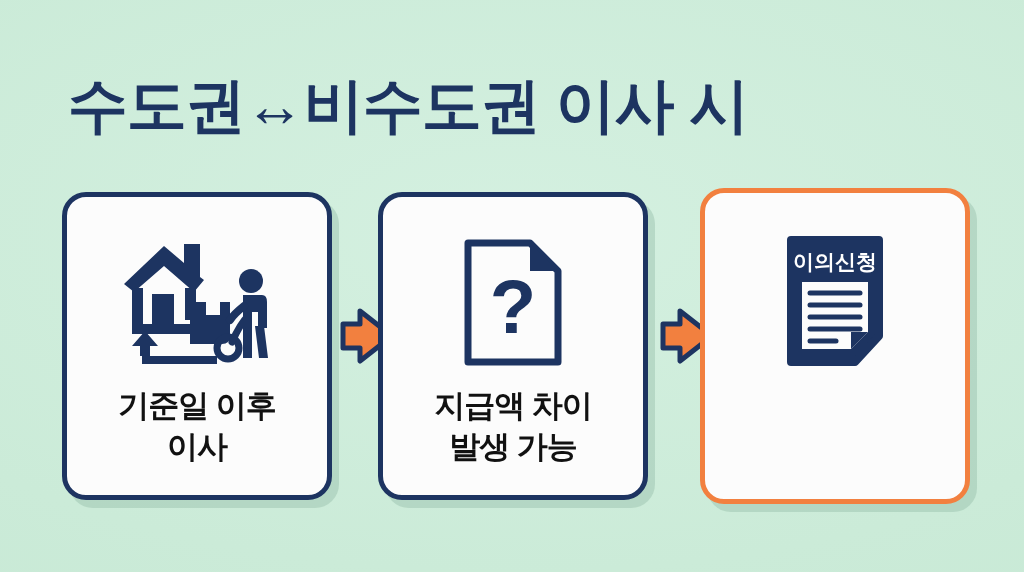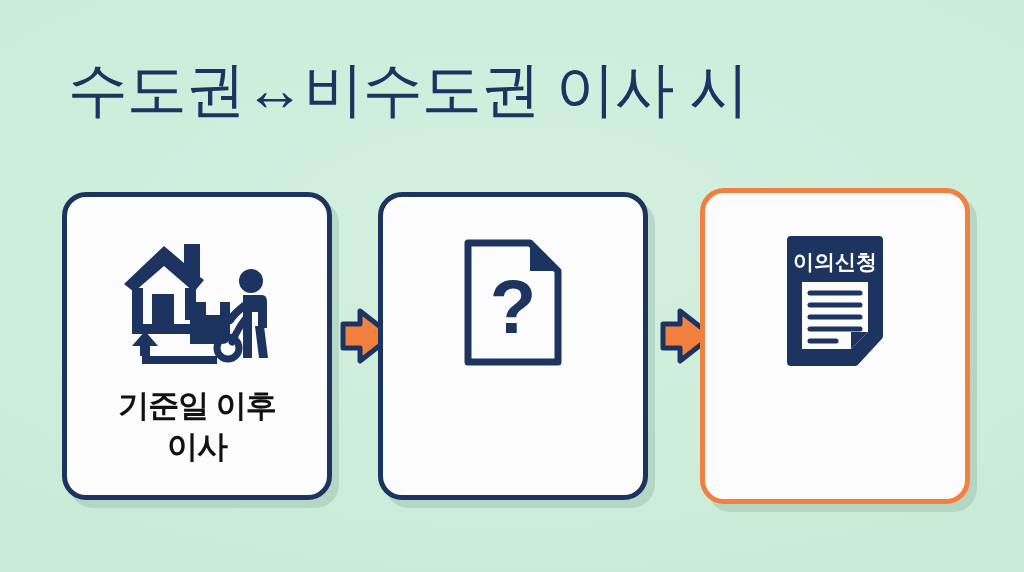--- a/index.html
+++ b/index.html
@@ -18,26 +18,26 @@
     width: 1024px;
     height: 572px;
     background: radial-gradient(ellipse 120% 100% at 50% 40%, #d4f0e0 0%, #cbebd8 60%, #c6e8d4 100%);
     overflow: hidden;
   }
 
   
   .title {
     position: absolute;
     left: 0;
-    top: 54px;
+    top: 70px;
     width: 816px;
     text-align: center;
     font-size: 60px;
     line-height: 72px;
-    font-weight: normal;
+    font-weight: bold;
     color: #1d3461;
     letter-spacing: -1px;
     white-space: nowrap;
   }
 
   
   .card {
     position: absolute;
     top: 192px;
     width: 270px;
@@ -144,20 +144,22 @@
   </div>
 
   <div class="card" id="card-2">
     <div class="card-icon">
       <svg width="110" height="135" viewBox="0 0 110 135" aria-hidden="true">
         <path d="M10 8 L72 8 L100 36 L100 127 L10 127 Z" fill="#fcfcfc" stroke="#1d3461" stroke-width="7" stroke-linejoin="round"></path>
         <path d="M72 8 L100 36 L72 36 Z" fill="#1d3461"></path>
         <text x="55" y="98" font-family="'Liberation Sans', sans-serif" font-size="76" font-weight="bold" fill="#1d3461" text-anchor="middle">?</text>
       </svg>
     </div>
+    <div class="card-label">지급액 차이
+발생 가능</div>
   </div>
 
   <div class="arrow" id="arrow-2">
     <svg width="56" height="60" viewBox="0 0 56 60" aria-hidden="true">
       <path d="M3 18 L20 18 L20 5 L52 30 L20 55 L20 42 L3 42 Z" fill="#f2803f" stroke="#1d3461" stroke-width="5" stroke-linejoin="round"></path>
     </svg>
   </div>
 
   <div class="card accent" id="card-3">
     <div class="card-icon">

